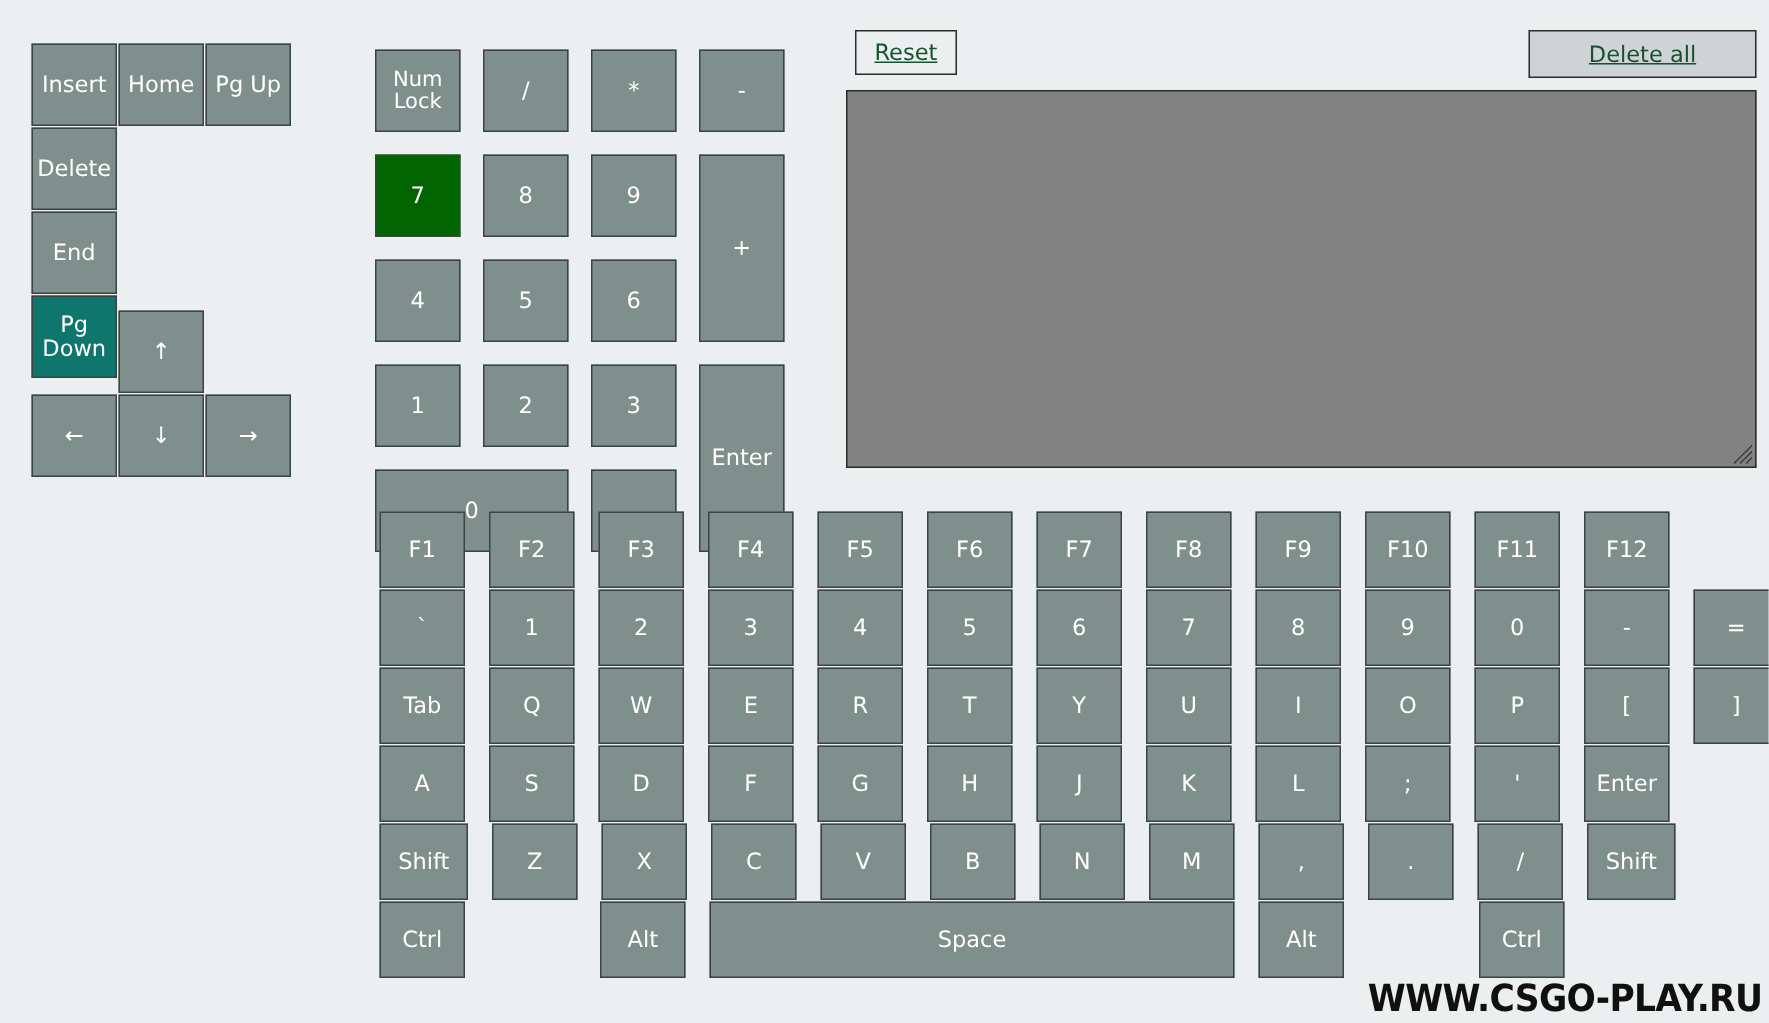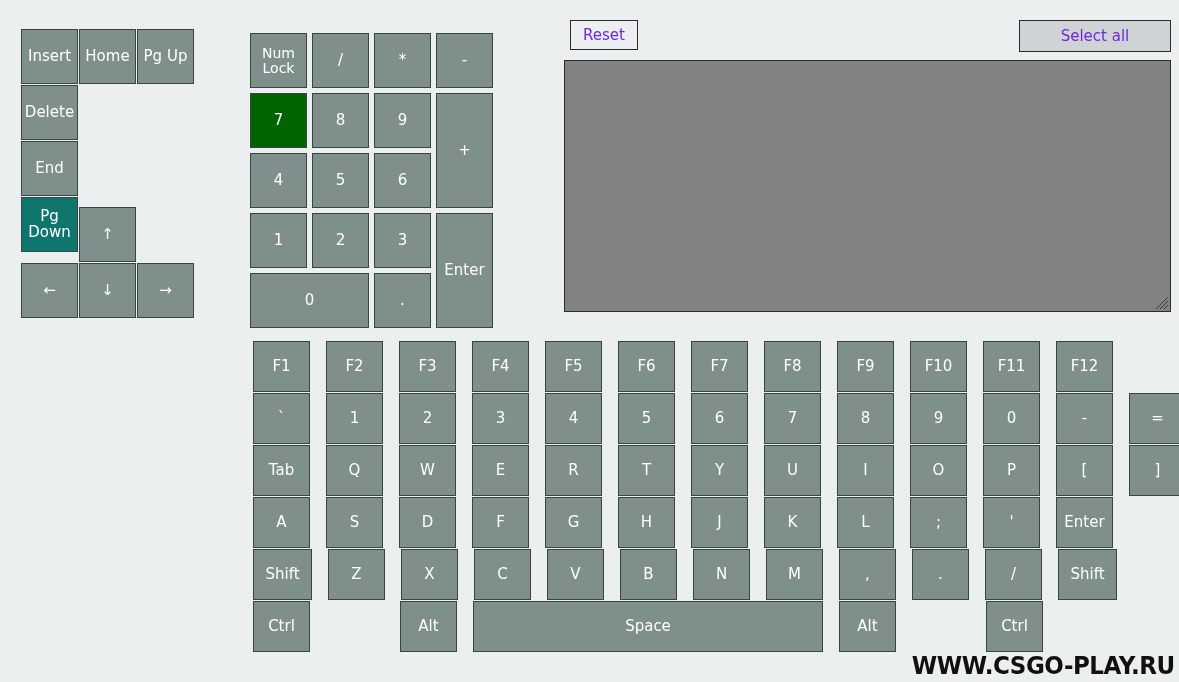--- a/index.html
+++ b/index.html
@@ -60,21 +60,21 @@
   #arrow-cluster .spacer { width: 57px; height: 55px; }
 
   
   #numpad {
     position: absolute;
     left: 250px;
     top: 33px;
     display: grid;
     grid-template-columns: repeat(4, 57px);
     grid-auto-rows: 55px;
-    gap: 5px;
+    gap: 15px;
   }
   #numpad .k-numlock { grid-column: 1; grid-row: 1; font-size: 14px; }
   #numpad .k-div     { grid-column: 2; grid-row: 1; }
   #numpad .k-mul     { grid-column: 3; grid-row: 1; }
   #numpad .k-sub     { grid-column: 4; grid-row: 1; }
   #numpad .k-7       { grid-column: 1; grid-row: 2; }
   #numpad .k-8       { grid-column: 2; grid-row: 2; }
   #numpad .k-9       { grid-column: 3; grid-row: 2; }
   #numpad .k-add     { grid-column: 4; grid-row: 2 / span 2; }
   #numpad .k-4       { grid-column: 1; grid-row: 3; }
@@ -96,27 +96,28 @@
   }
   .panel-toolbar {
     display: flex;
     justify-content: space-between;
     align-items: flex-start;
     height: 34px;
   }
   .btn {
     background: #cfd3d6;
     border: 1px solid #2b2b2b;
-    color: #6d28d9;
+    color: #14532d;
     font-size: 15px;
     font-family: "DejaVu Sans", "Liberation Sans", sans-serif;
     padding: 5px 10px;
     cursor: pointer;
     box-sizing: border-box;
     line-height: 1.2;
+    text-decoration: underline;
   }
   #reset-button {
     background: #eceff0;
     padding: 5px 12px;
     margin-left: 6px;
   }
   #select-all-button {
     width: 152px;
     text-align: center;
     padding: 6px 10px;
@@ -222,21 +223,21 @@
   <div class="key k-2">2</div>
   <div class="key k-3">3</div>
   <div class="key k-enter">Enter</div>
   <div class="key k-0">0</div>
   <div class="key k-dot">.</div>
 </div>
 
 <div id="right-panel">
   <div class="panel-toolbar">
     <button class="btn" id="reset-button">Reset</button>
-    <button class="btn" id="select-all-button">Select all</button>
+    <button class="btn" id="select-all-button">Delete all</button>
   </div>
   <div id="output-area">
     <svg class="resize-grip" viewBox="0 0 14 14" xmlns="http://www.w3.org/2000/svg">
       <line x1="13" y1="1" x2="1" y2="13" stroke="#3a3a3a" stroke-width="1"></line>
       <line x1="13" y1="5" x2="5" y2="13" stroke="#3a3a3a" stroke-width="1"></line>
       <line x1="13" y1="9" x2="9" y2="13" stroke="#3a3a3a" stroke-width="1"></line>
     </svg>
   </div>
 </div>
 

